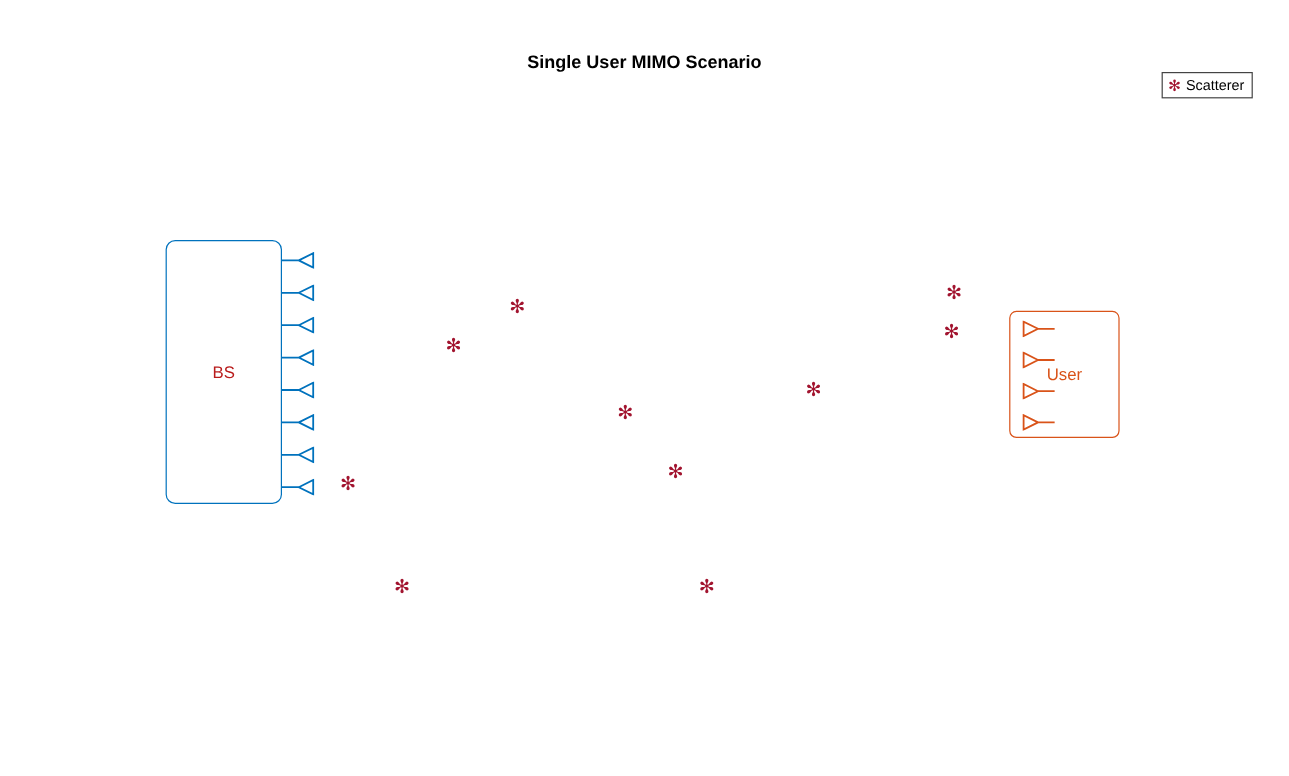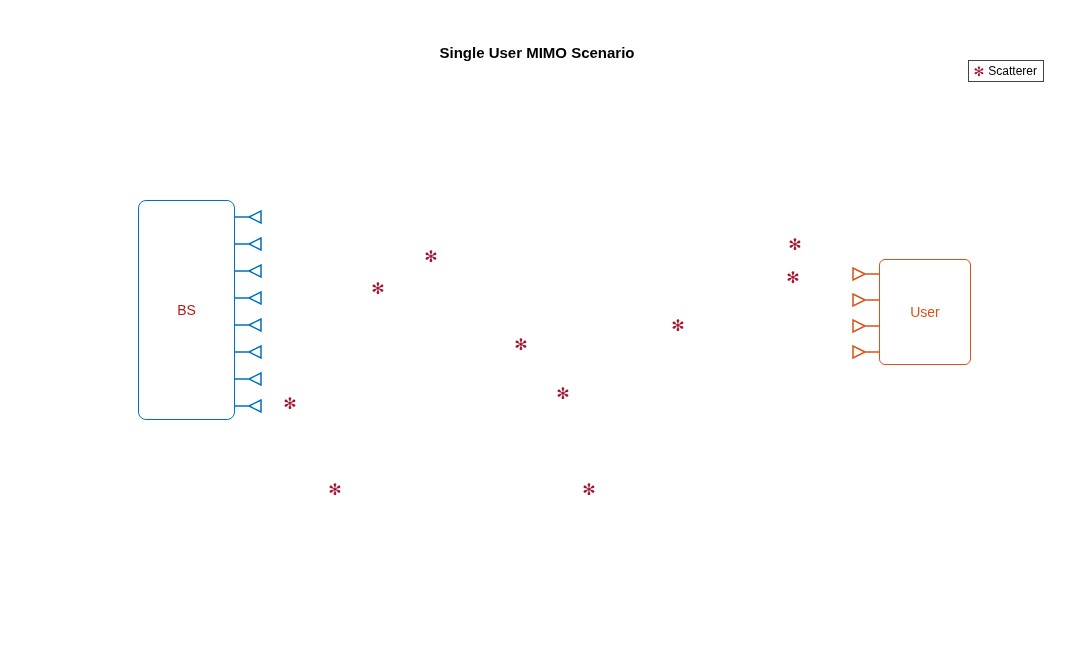--- a/index.html
+++ b/index.html
@@ -55,21 +55,21 @@
     border: 1.5px solid #0072bd;
     border-radius: 8px;
     display: flex;
     align-items: center;
     justify-content: center;
     color: #b91c1c;
     font-size: 14px;
   }
   .user-box {
     position: absolute;
-    left: 879px;
+    left: 841px;
     top: 259px;
     width: 90px;
     height: 104px;
     border: 1.5px solid #d95319;
     border-radius: 6px;
     display: flex;
     align-items: center;
     justify-content: center;
     color: #d95319;
     font-size: 14px;

